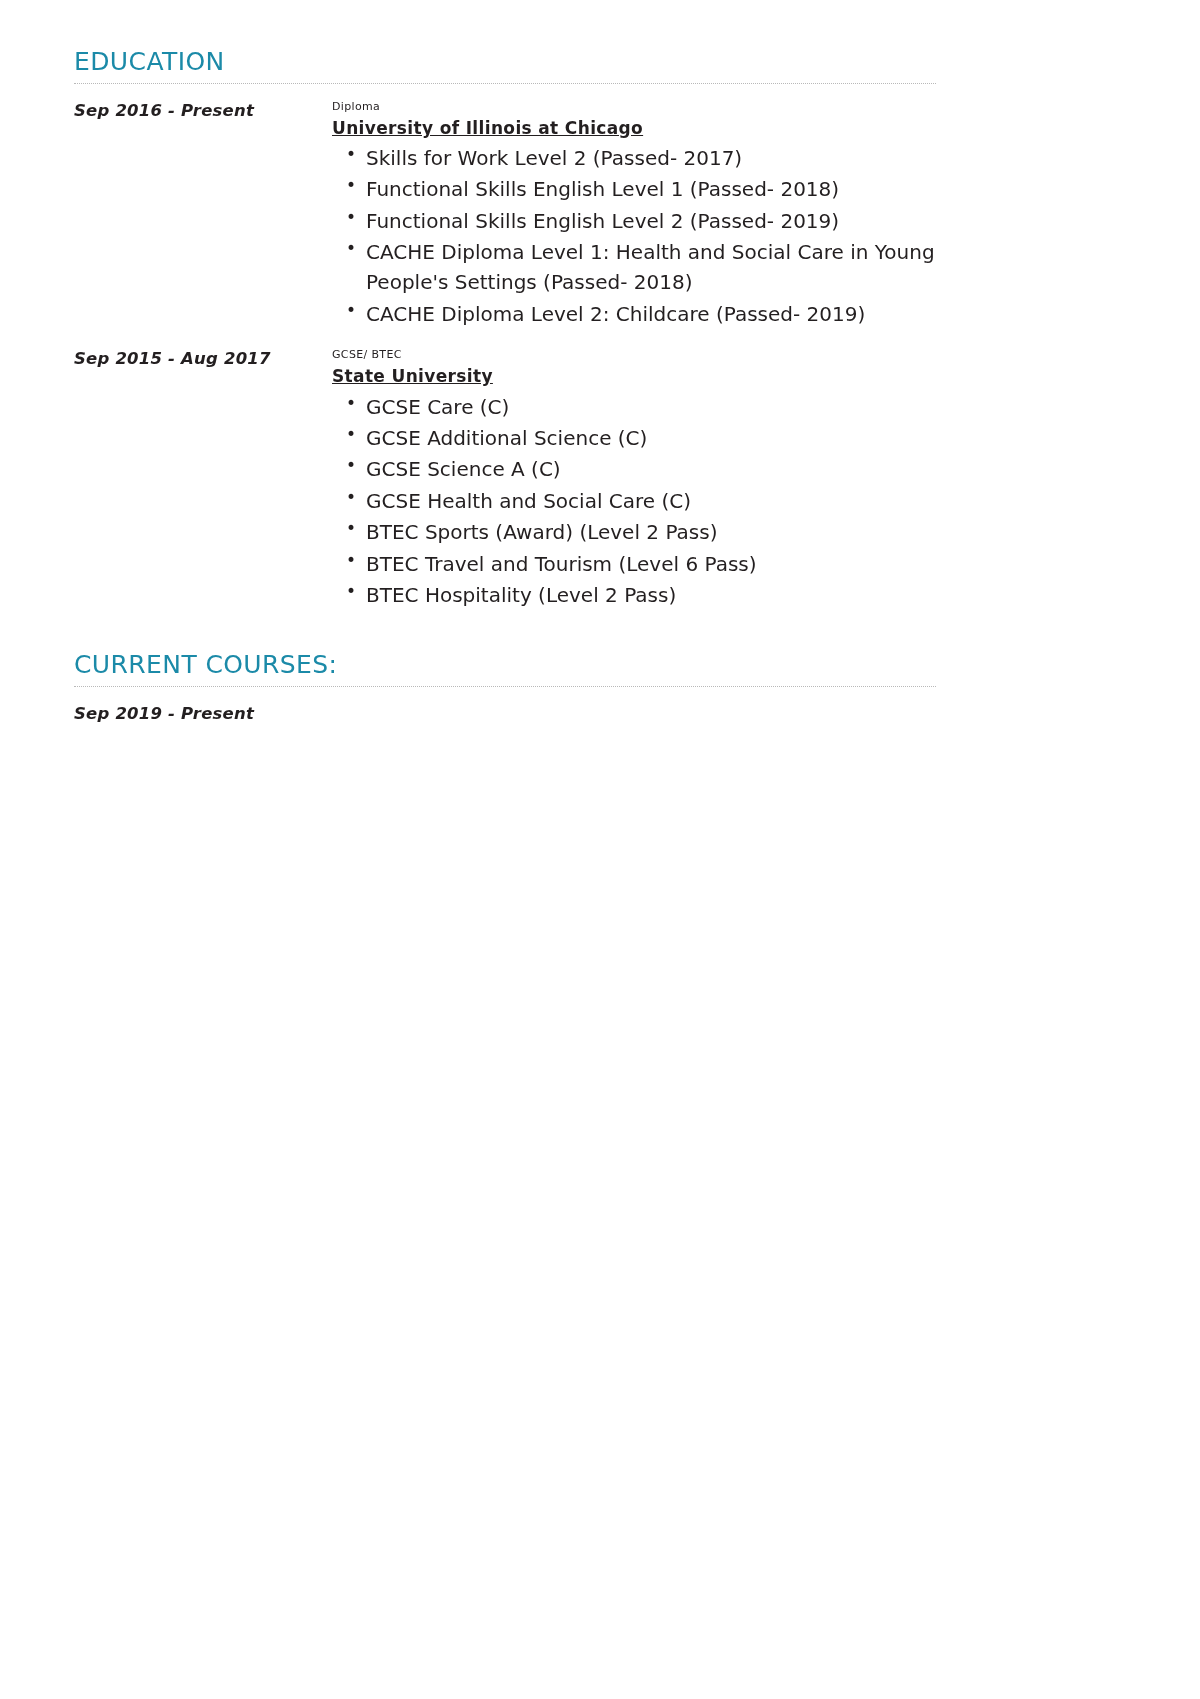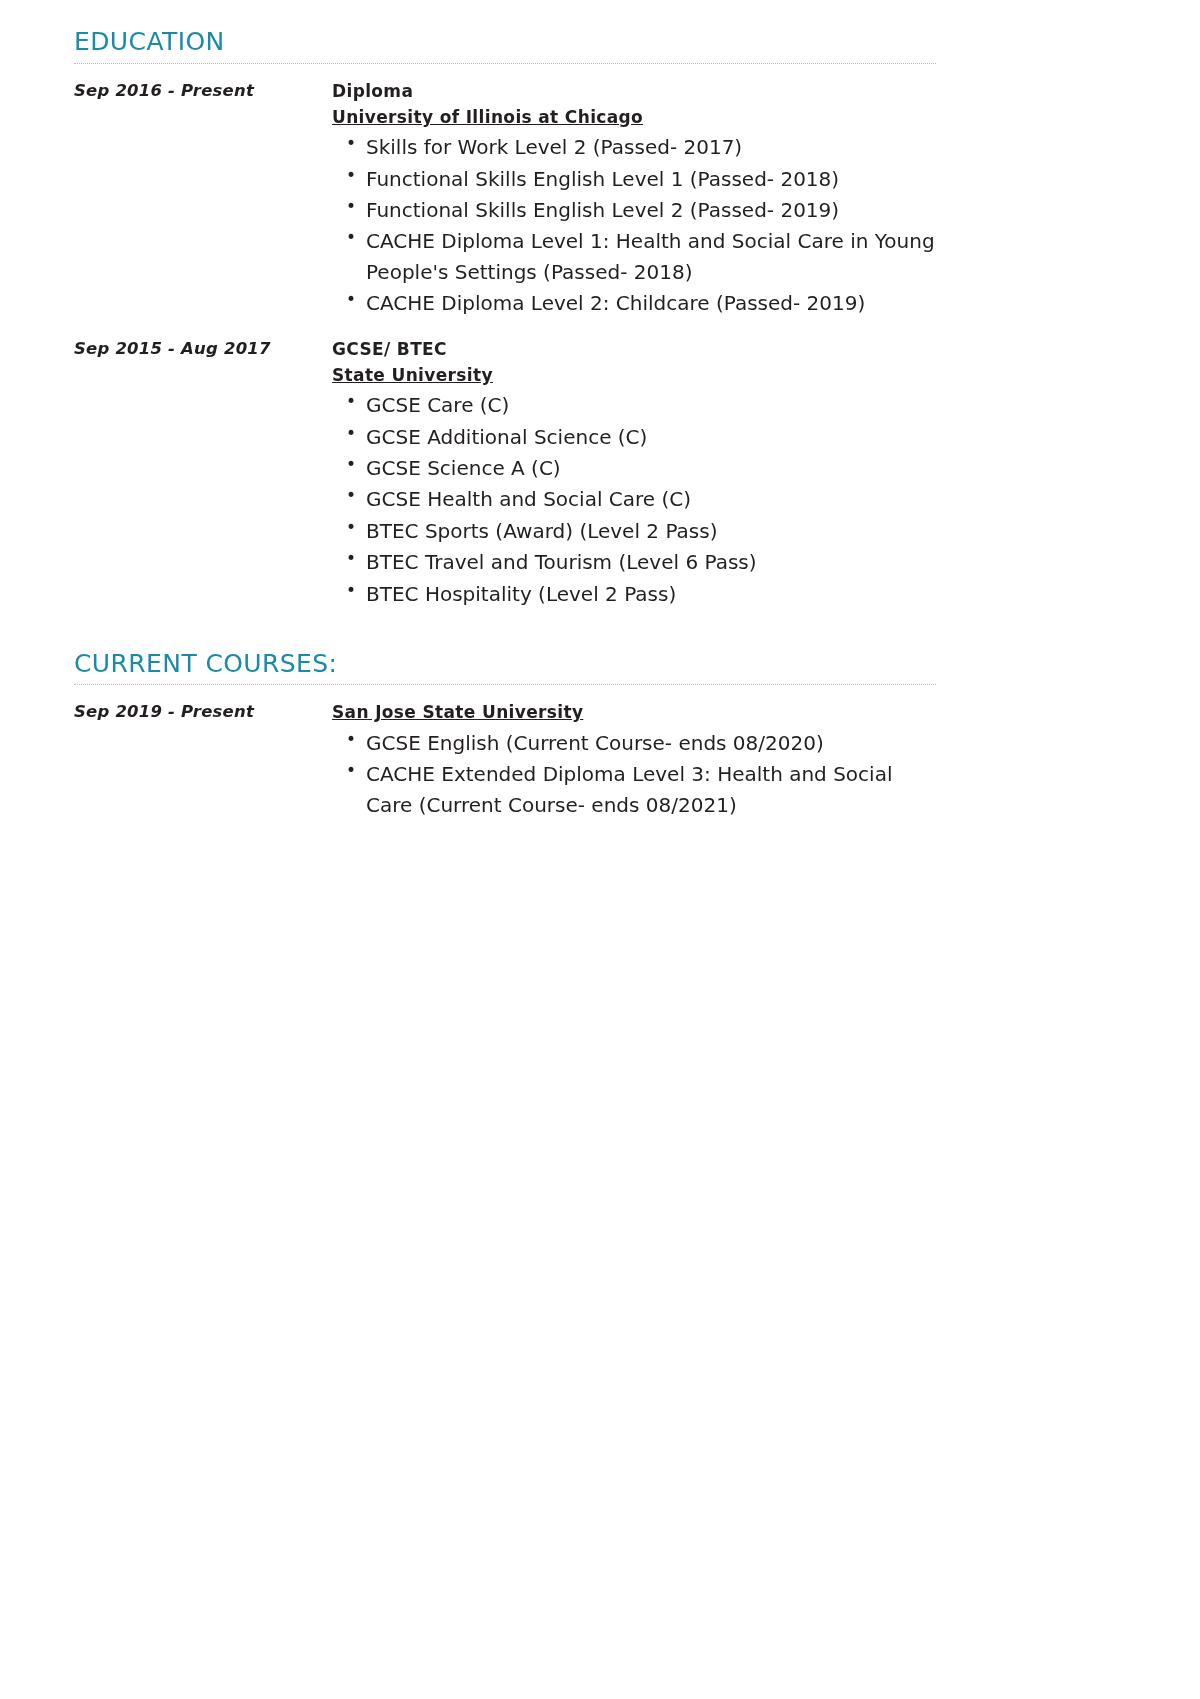--- a/index.html
+++ b/index.html
@@ -11,21 +11,21 @@
     width: 1200px;
     min-height: 1699px;
     font-family: "DejaVu Sans", sans-serif;
     color: #231f20;
     -webkit-font-smoothing: antialiased;
   }
   .page {
     width: 1096px;
     min-height: 1699px;
     box-sizing: border-box;
-    padding: 28px 160px 40px 74px;
+    padding: 48px 160px 40px 74px;
     background: #ffffff;
   }
   .section {
     margin-bottom: 6px;
   }
   .section-header {
     color: #1b8aa8;
     font-size: 25px;
     font-weight: 400;
     letter-spacing: 0.4px;
@@ -49,22 +49,22 @@
     font-size: 16.5px;
     letter-spacing: 0.2px;
     color: #231f20;
     line-height: 1.45;
     padding-top: 1px;
   }
   .entry-body {
     flex: 1 1 auto;
   }
   .entry-title {
-    font-size: 17px;
-    font-weight: 700;
+    font-size: 11px;
+    font-weight: 400;
     letter-spacing: 0.35px;
     line-height: 1.55;
     color: #231f20;
   }
   .entry-org {
     font-size: 17px;
     font-weight: 700;
     letter-spacing: 0.35px;
     line-height: 1.55;
     color: #231f20;
@@ -145,23 +145,16 @@
   </div>
 
   <div class="gap-lg"></div>
 
   <div class="section">
     <div class="section-header">CURRENT COURSES:</div>
     <div class="section-rule"></div>
 
     <div class="entry">
       <div class="entry-date">Sep 2019 - Present</div>
-      <div class="entry-body">
-        <div class="entry-org">San Jose State University</div>
-        <ul class="bullets">
-          <li>GCSE English (Current Course- ends 08/2020)</li>
-          <li>CACHE Extended Diploma Level 3: Health and Social Care (Current Course- ends 08/2021)</li>
-        </ul>
-      </div>
     </div>
   </div>
 
 </div>
 
 </body></html>

